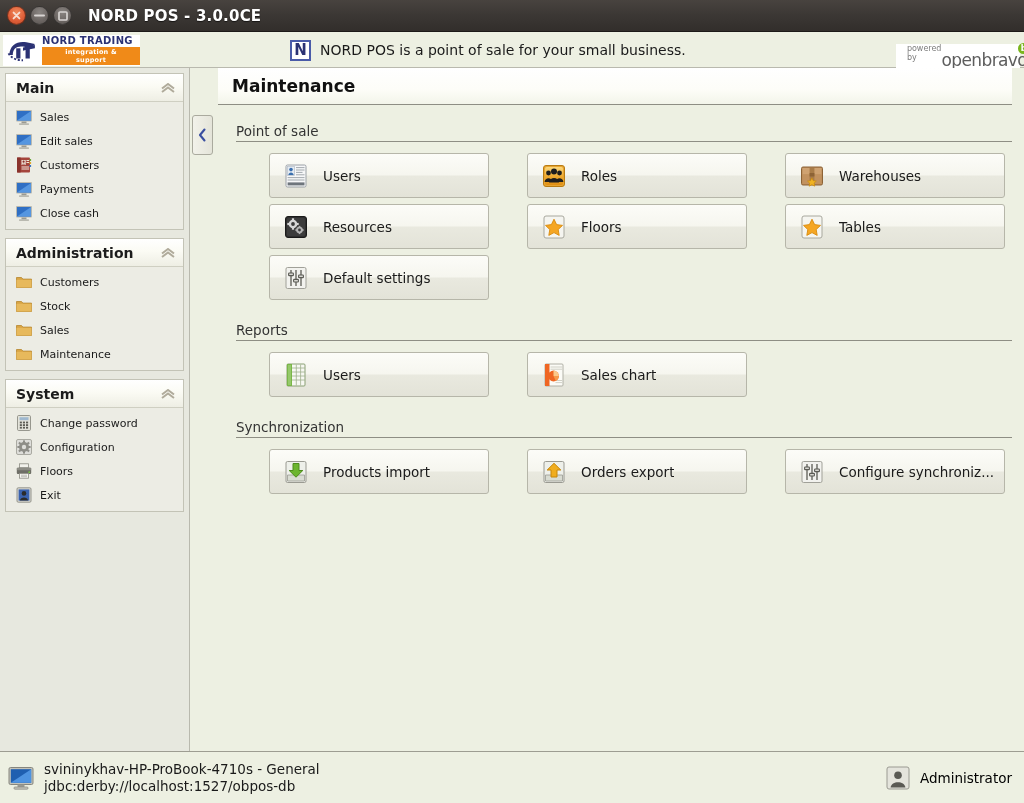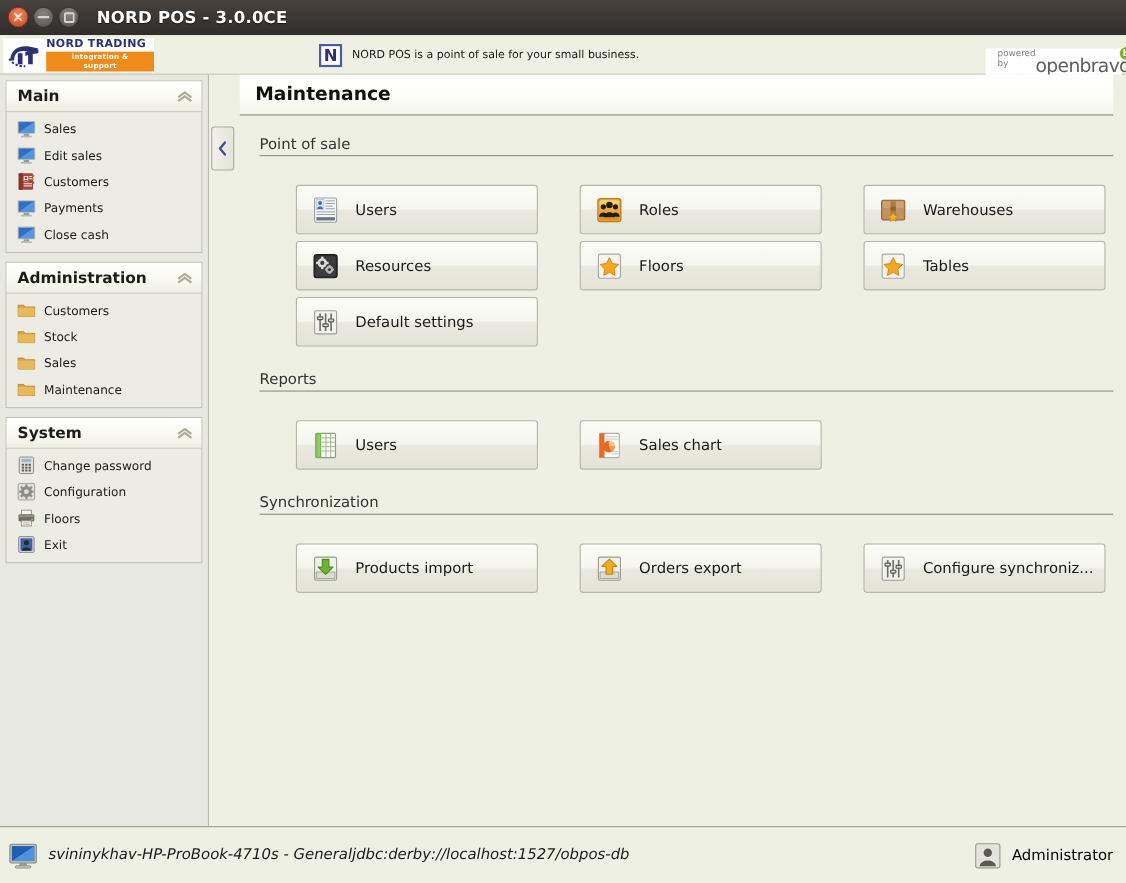--- a/index.html
+++ b/index.html
@@ -91,21 +91,21 @@
     border: 2px solid #4a5ba8;
     background: #ffffff;
     display: flex; align-items: center; justify-content: center;
     font-size: 15px; font-weight: bold;
     color: #2b3274;
     font-family: "DejaVu Sans", sans-serif;
     line-height: 1;
   }
   .header-tagline {
     margin-left: 9px;
-    font-size: 10px; color: #1a1a1a;
+    font-size: 14px; color: #1a1a1a;
   }
 
   .logo-right {
     position: absolute; right: 4px; top: 12px;
     width: 124px; height: 32px;
     background: #ffffff;
     display: flex; flex-direction: row;
     align-items: center; justify-content: center;
   }
   .ob-powered {
@@ -212,21 +212,21 @@
   }
   .content {
     flex: 1 1 auto;
     padding: 18px 12px 0 46px;
     overflow: hidden;
   }
   .section-title {
     font-size: 13.5px; color: #333333;
     padding-bottom: 2px;
     border-bottom: 1px solid #8e8e84;
-    margin-bottom: 26px;
+    margin-bottom: 11px;
   }
   .section + .section { margin-top: 22px; }
   .grid {
     display: grid;
     grid-template-columns: repeat(3, 253px);
     gap: 6px 5px;
   }
   .tile {
     height: 45px;
     background: linear-gradient(to bottom, #fcfcf8 0%, #f6f6ef 48%, #e9e9df 52%, #e3e3d8 100%);
@@ -251,21 +251,21 @@
   .statusbar {
     flex: 0 0 52px; height: 52px;
     background: #edf0e2;
     border-top: 1px solid #9d9d92;
     display: flex; align-items: center;
     padding: 0 12px 0 8px;
     position: relative;
   }
   .status-left { display: flex; align-items: center; }
   .status-icon { width: 26px; height: 26px; flex: 0 0 26px; margin-right: 10px; }
-  .status-lines { display: flex; line-height: 17px; font-style: italic; }
+  .status-lines { display: flex; flex-direction: column; line-height: 17px; }
   .status-line { font-size: 13.5px; color: #1a1a1a; }
   .status-right {
     position: absolute; right: 12px;
     display: flex; align-items: center;
   }
   .avatar-icon { width: 26px; height: 26px; margin-right: 9px; }
   .admin-name { font-size: 13.5px; color: #000000; }
 </style>
 </head>
 <body>

